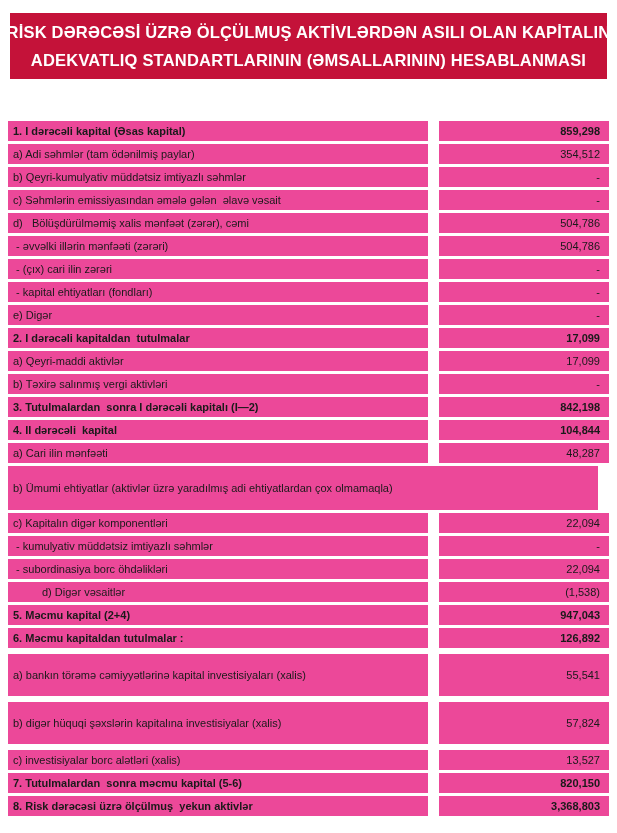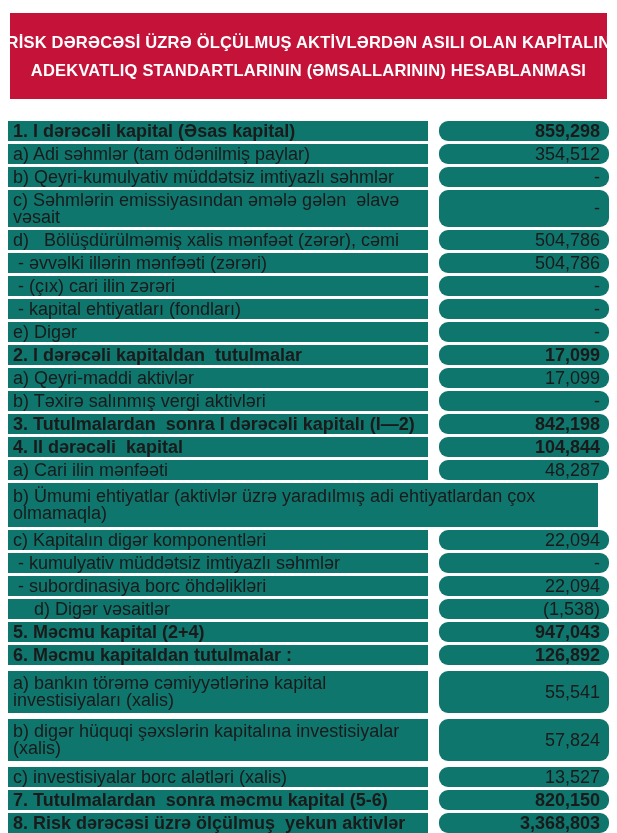--- a/index.html
+++ b/index.html
@@ -5,57 +5,56 @@
   html,body{margin:0;padding:0;background:#ffffff;}
   .page{
     position:relative;
     width:617px;height:833px;
     background:#ffffff;
     font-family:"Liberation Sans",sans-serif;
     color:#1a1a1a;
     overflow:hidden;
   }
   .banner{
-    position:absolute;left:10px;top:13px;width:597px;height:86px;
+    position:absolute;left:10px;top:13px;width:597px;height:66px;
     background:#C41239;
     display:flex;flex-direction:column;justify-content:center;align-items:center;
     text-align:center;
   }
   .banner-line{
     color:#ffffff;font-weight:bold;font-size:16.5px;line-height:28px;
     letter-spacing:0.2px;white-space:nowrap;
   }
   .table{
     position:absolute;left:8px;top:121px;width:601px;
   }
   .row{
     display:flex;align-items:stretch;margin-bottom:3px;
   }
   .cell{
-    background:#0f766e;
+    background:#ec4899;
     display:flex;align-items:center;
-    font-size:18px;line-height:17px;
+    font-size:11px;line-height:17px;
   }
   .cell.label{
     flex:1;padding:1.5px 4px 1.5px 5px;
     white-space:pre-wrap;
     min-height:20px;box-sizing:border-box;
   }
   .gutter{width:11px;background:transparent;}
   .cell.value{
     width:170px;justify-content:flex-end;text-align:right;
     padding:1.5px 9px 1.5px 4px;box-sizing:border-box;
     min-height:20px;
-    border-radius:9px;
   }
   .row.bold .cell{font-weight:bold;}
   .row.twoline .cell{min-height:44px;}
   .row.tall .cell{min-height:42px;}
   .row.gap-before{margin-top:6px;}
-  .row.indent .cell.label{padding-left:26px;}
+  .row.indent .cell.label{padding-left:34px;}
 </style>
 </head>
 <body>
 
 <div class="page">
 
   <div class="banner">
     <div class="banner-line">RİSK DƏRƏCƏSİ ÜZRƏ ÖLÇÜLMUŞ AKTİVLƏRDƏN ASILI OLAN KAPİTALIN</div>
     <div class="banner-line">ADEKVATLIQ STANDARTLARININ (ƏMSALLARININ) HESABLANMASI</div>
   </div>

